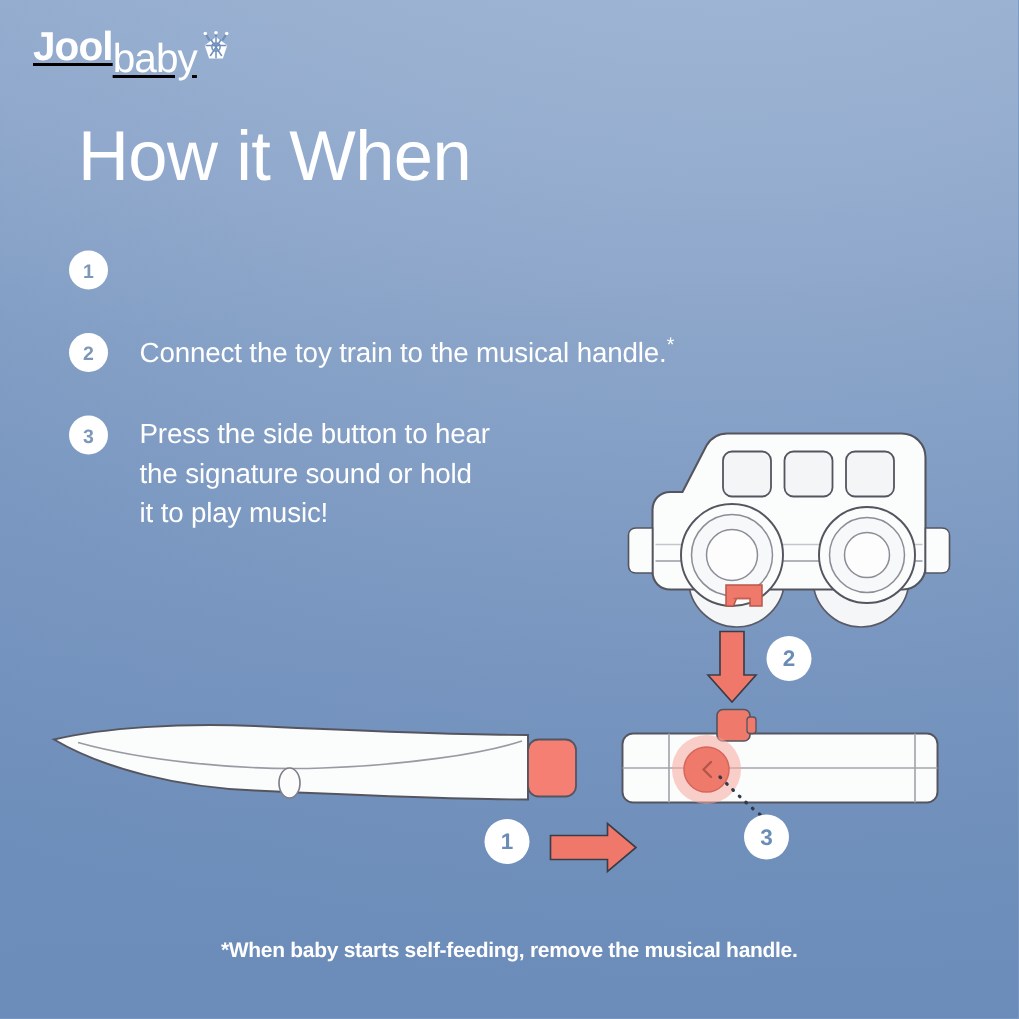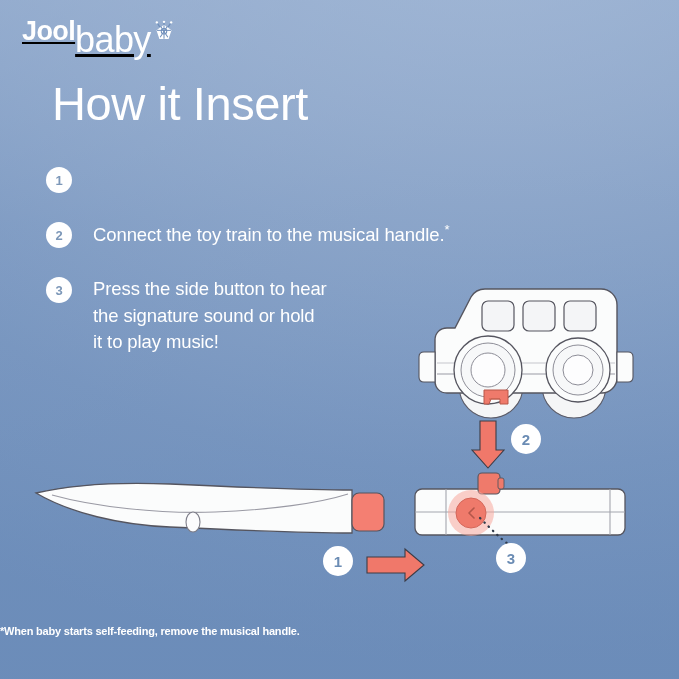--- a/index.html
+++ b/index.html
@@ -40,21 +40,21 @@
   }
   #logo .lg-jool {
     color: #ffffff;
     font-size: 27px;
     font-weight: bold;
     letter-spacing: -0.6px;
     line-height: 1;
   }
   #logo .lg-baby {
     color: #ffffff;
-    font-size: 36px;
+    font-size: 27px;
     font-weight: 300;
     letter-spacing: -0.6px;
     line-height: 1;
     margin-top: 17px;
   }
   #logo .lg-bug {
     margin-left: 2px;
     display: block;
     width: 22px;
     height: 22px;
@@ -141,22 +141,23 @@
   #art-badge-2 { left: 511px; top: 424px; }
   #art-badge-3 { left: 496px; top: 543px; }
   #art-badge-1 { left: 323px; top: 546px; }
 
   
   #footer-note {
     position: absolute;
     left: 0;
     right: 0;
     top: 625px;
-    color: #ffffff;
-    font-size: 11px;
+    text-align: center;
+    color: #ffffff;
+    font-size: 14px;
     font-weight: bold;
     letter-spacing: -0.2px;
   }
 </style>
 </head>
 <body>
 
 <div id="page">
 
   <div id="bg-gradient"></div>
@@ -178,21 +179,21 @@
       <g stroke="#6f8fbb" stroke-width="1.1" fill="none">
         <path d="M12 5.6 L12 20.5"></path>
         <path d="M4.4 11.3 L19.6 11.3"></path>
         <path d="M8.3 6.9 L16.2 18.9"></path>
         <path d="M15.7 6.9 L7.8 18.9"></path>
       </g>
       <circle cx="12" cy="12.4" r="3.0" fill="none" stroke="#6f8fbb" stroke-width="1.1"></circle>
     </svg>
   </div>
 
-  <div id="page-title">How it Insert</div>
+  <div id="page-title">How it When</div>
 
   <div id="steps">
 
     <div class="step">
       <div class="badge">1</div>
     </div>
 
     <div class="step">
       <div class="badge">2</div>
       <div class="step-text"><span>Connect the toy train to the musical handle.</span><span class="ast">*</span></div>

